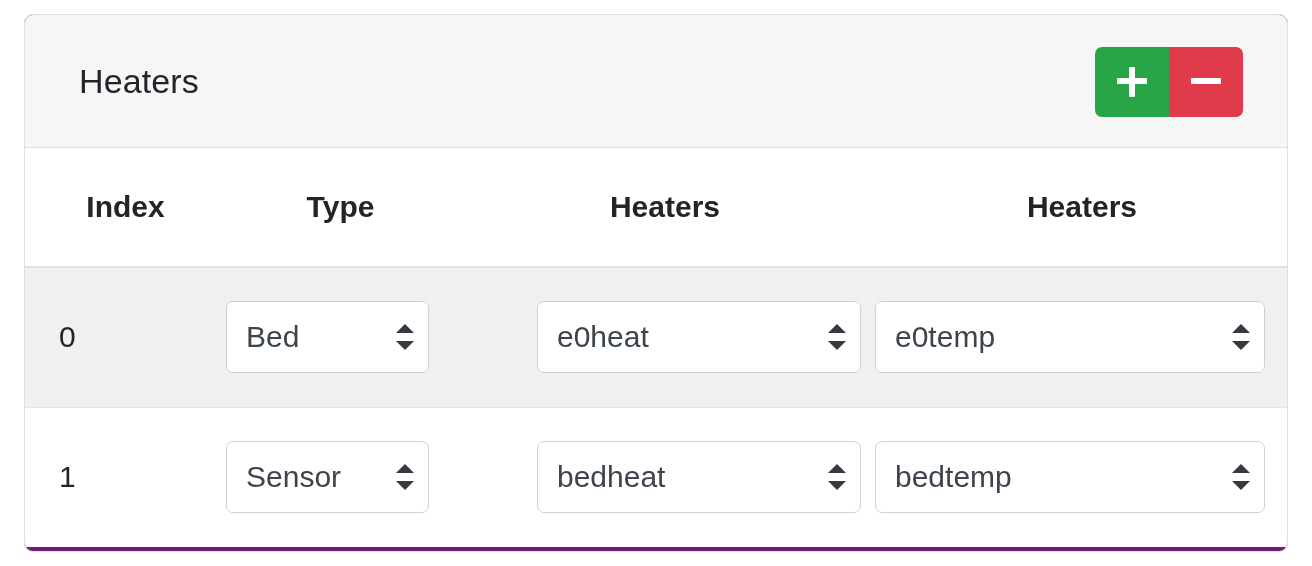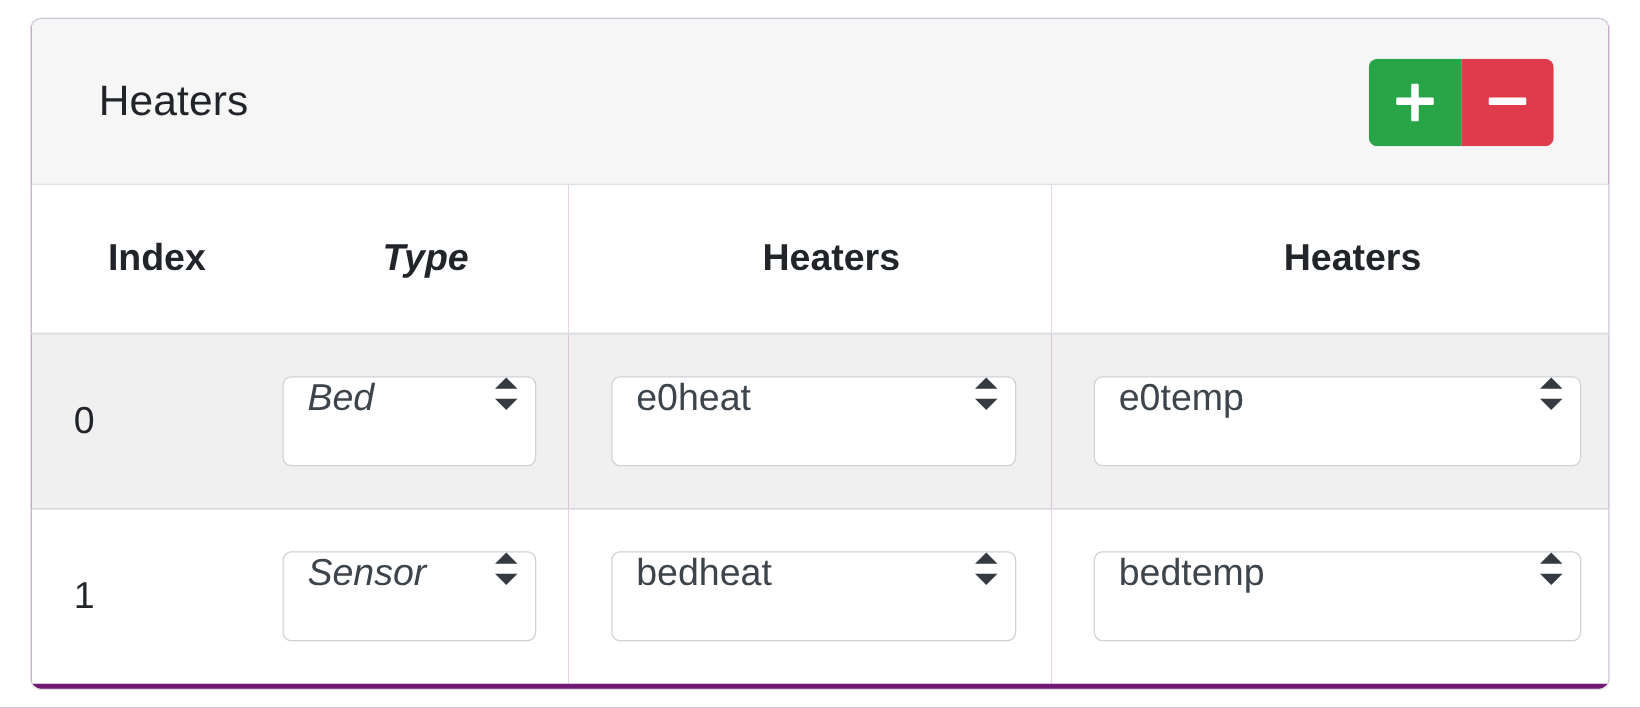--- a/index.html
+++ b/index.html
@@ -112,42 +112,42 @@
     vertical-align: middle;
     font-size: 30px;
     color: #212529;
     border-bottom: 1px solid #e4e6e8;
   }
   tr.row-striped td { background: #f0f0f0; }
   tr.row-plain td { background: #ffffff; }
   tbody tr:last-child td { border-bottom: none; }
 
   .col-index  { width: 167px; }
-  .col-type   { width: 263px; font-style: italic; }
+  .col-type   { width: 263px; }
   .col-output { width: 386px; }
   .col-sensor { width: 448px; }
 
   th .th-inner, td .td-inner { padding-left: 34px; }
   th.col-index .th-inner, td.col-index .td-inner { padding-left: 34px; }
 
   
   .select {
     position: relative;
     display: inline-flex;
-    align-items: flex-start;
+    align-items: center;
     height: 72px;
     background: #ffffff;
     border: 1px solid #ced2d7;
     border-radius: 7px;
     padding: 0 14px 0 19px;
     cursor: pointer;
     user-select: none;
   }
   .select-type   { width: 203px; }
-  .select-output { width: 324px; }
+  .select-output { width: 324px; margin-left: 48px; }
   .select-sensor { width: 390px; }
 
   .select-value {
     flex: 1 1 auto;
     font-size: 30px;
     color: #3d444c;
     white-space: nowrap;
     overflow: hidden;
   }
   .select-arrow {

